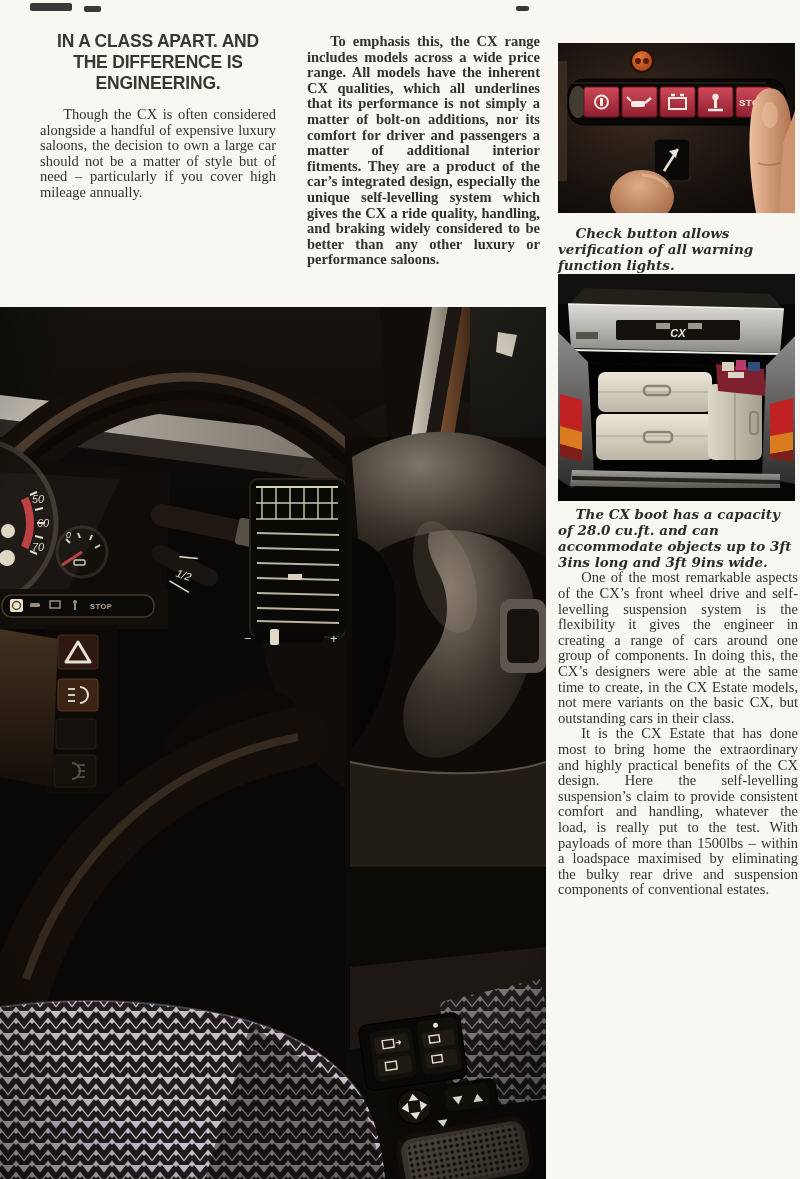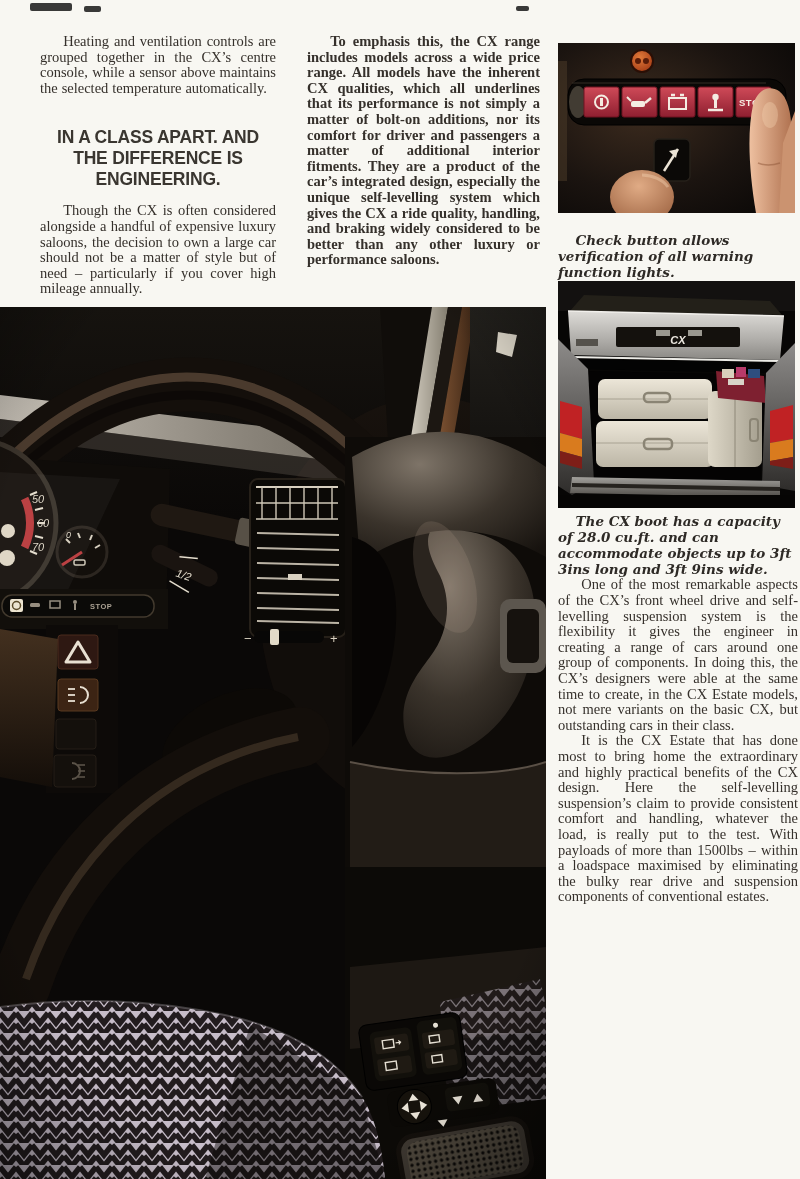--- a/index.html
+++ b/index.html
@@ -25,39 +25,38 @@
     margin:31px 0 13px 0;
   }
   .col3 .section-heading{margin:20px 0 10px 0;}
   .photo-fig{margin:0; padding:0; display:block; line-height:0;}
   .photo-fig svg{display:block;}
   .fig-check{margin-top:43px;}
   .fig-boot{}
   .caption{
     font-family:"DejaVu Serif", serif; font-style:italic; font-weight:700;
     font-size:13.5px; line-height:16.2px; color:#2e2a26;
-    margin:19px 0 0 0; text-indent:1.3em; text-align:left;
+    margin:12px 0 0 0; text-indent:1.3em; text-align:left;
   }
   .interior{position:absolute; left:0; top:307px; width:546px; height:872px;}
   .artifact{position:absolute; background:#181818; border-radius:2px; opacity:.85;}
   .a1{left:30px; top:3px; width:42px; height:8px;}
   .a2{left:84px; top:6px; width:17px; height:6px;}
   .a3{left:516px; top:6px; width:13px; height:5px;}
 </style>
 </head>
 <body>
 
 <div class="page">
 
   <span class="artifact a1"></span>
   <span class="artifact a2"></span>
   <span class="artifact a3"></span>
 
   <div class="col col1">
-    <p class="body-text">Heating and ventilation controls are grouped together in the CX’s centre console, while a sensor above maintains the selected temperature automatically.</p>
     <h2 class="section-heading">IN A CLASS APART. AND THE DIFFERENCE IS ENGINEERING.</h2>
     <p class="body-text">Though the CX is often considered alongside a handful of expensive luxury saloons, the decision to own a large car should not be a matter of style but of need – particularly if you cover high mileage annually.</p>
   </div>
 
   <div class="col col2">
     <p class="body-text" style="margin-top:34px">To emphasis this, the CX range includes models across a wide price range. All models have the inherent CX qualities, which all underlines that its performance is not simply a matter of bolt-on additions, nor its comfort for driver and passengers a matter of additional interior fitments. They are a product of the car’s integrated design, especially the unique self-levelling system which gives the CX a ride quality, handling, and braking widely considered to be better than any other luxury or performance saloons.</p>
   </div>
 
   <div class="col col3">
 

